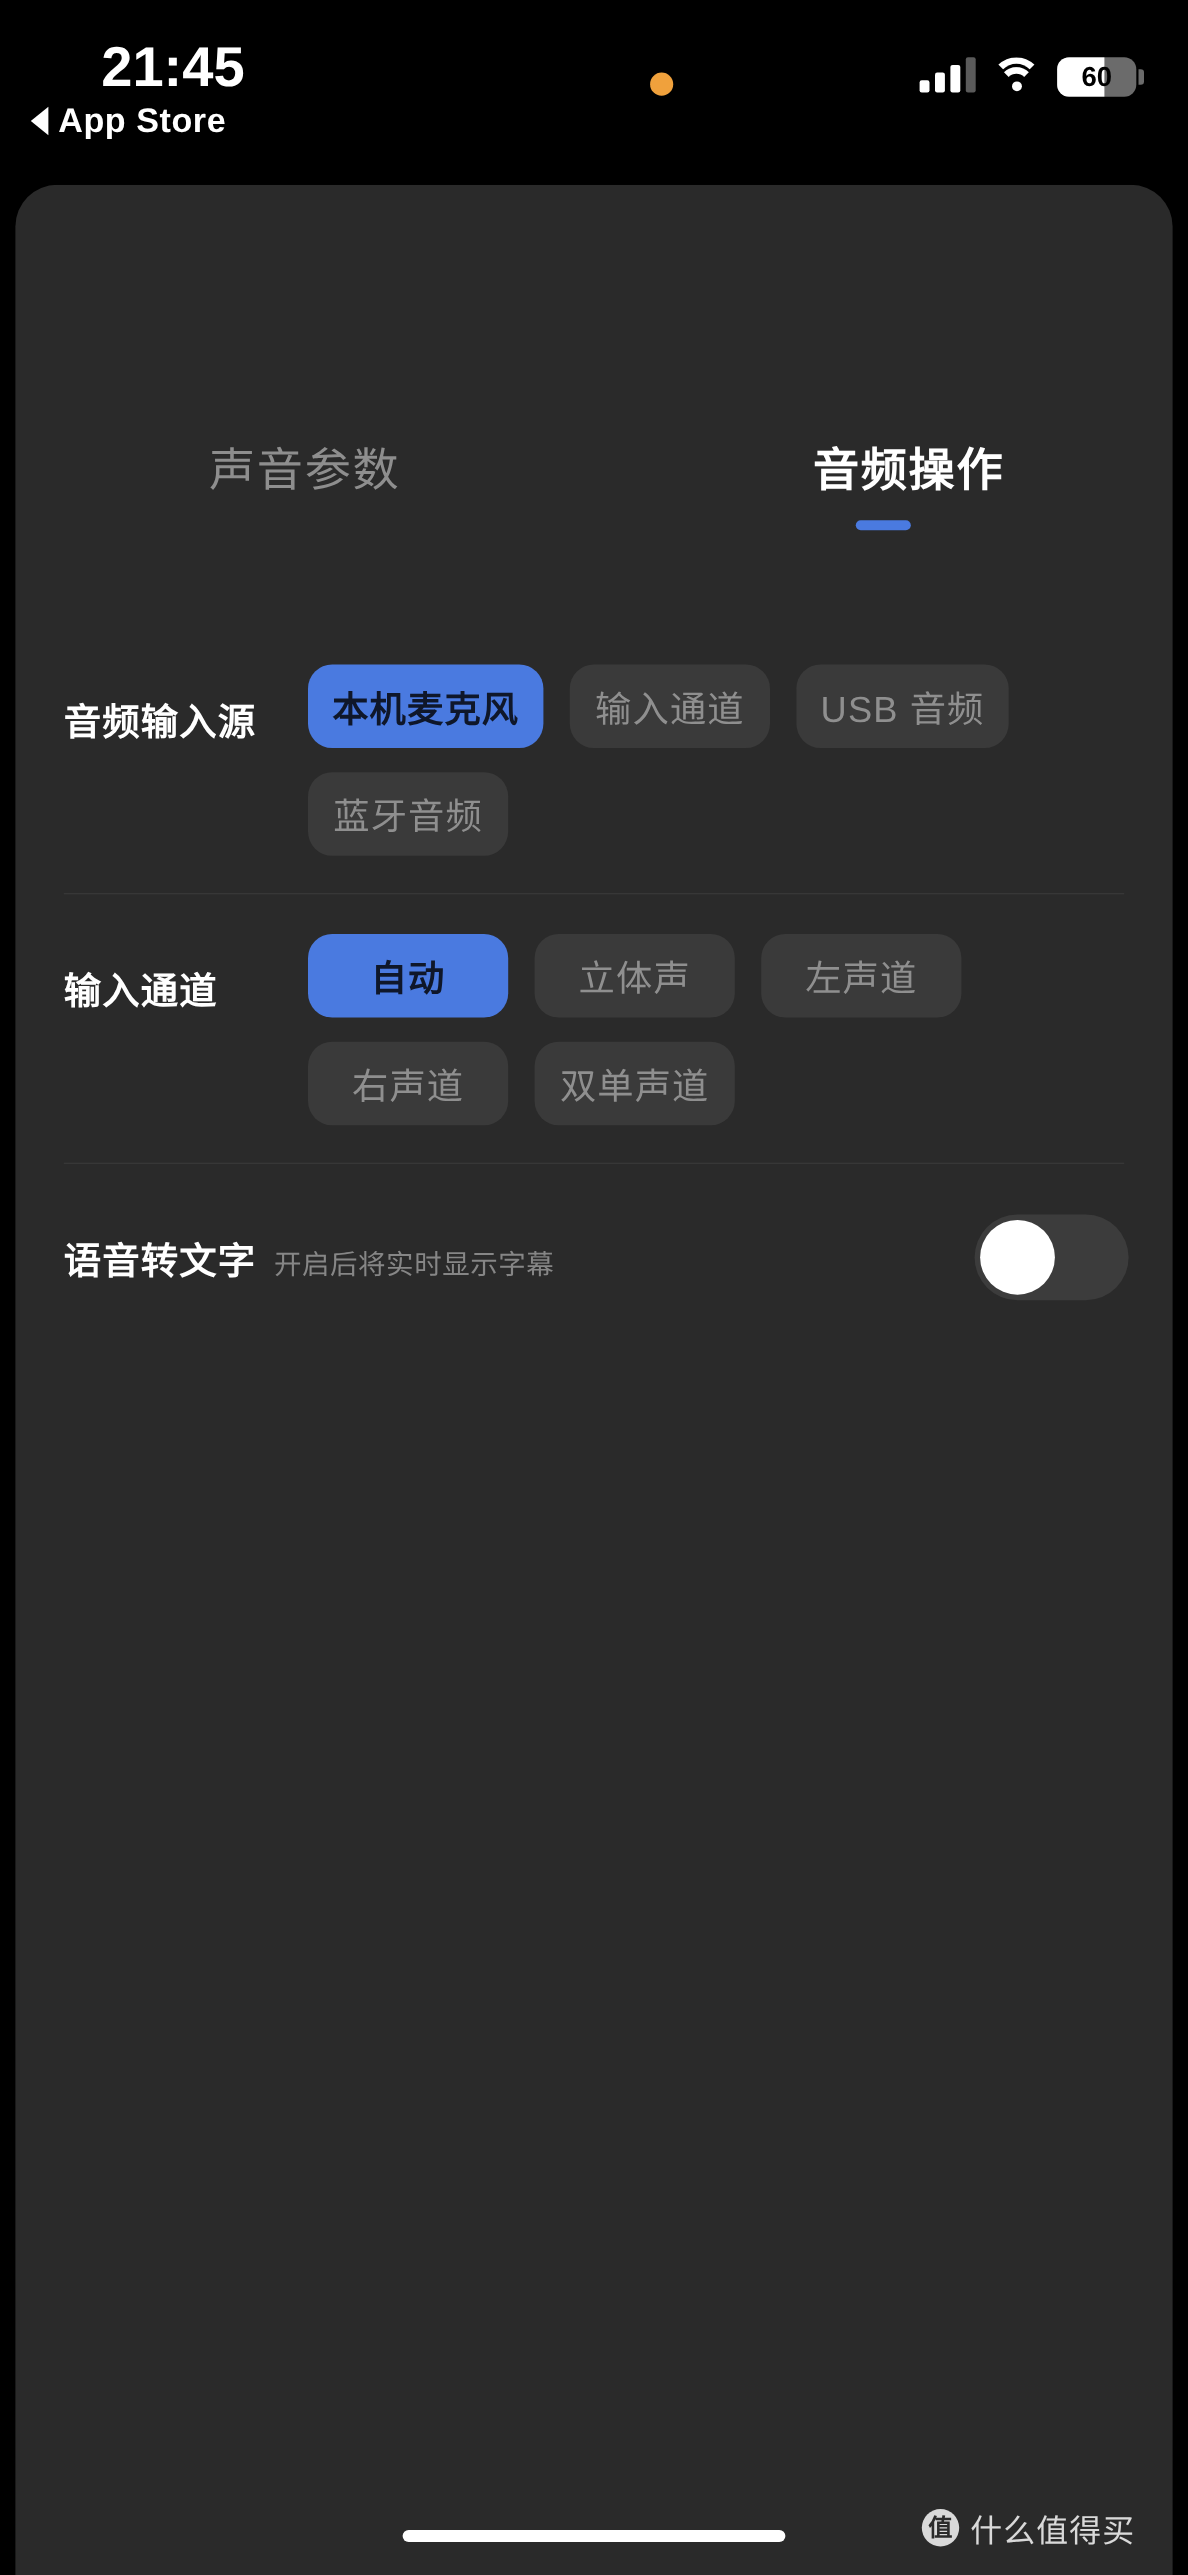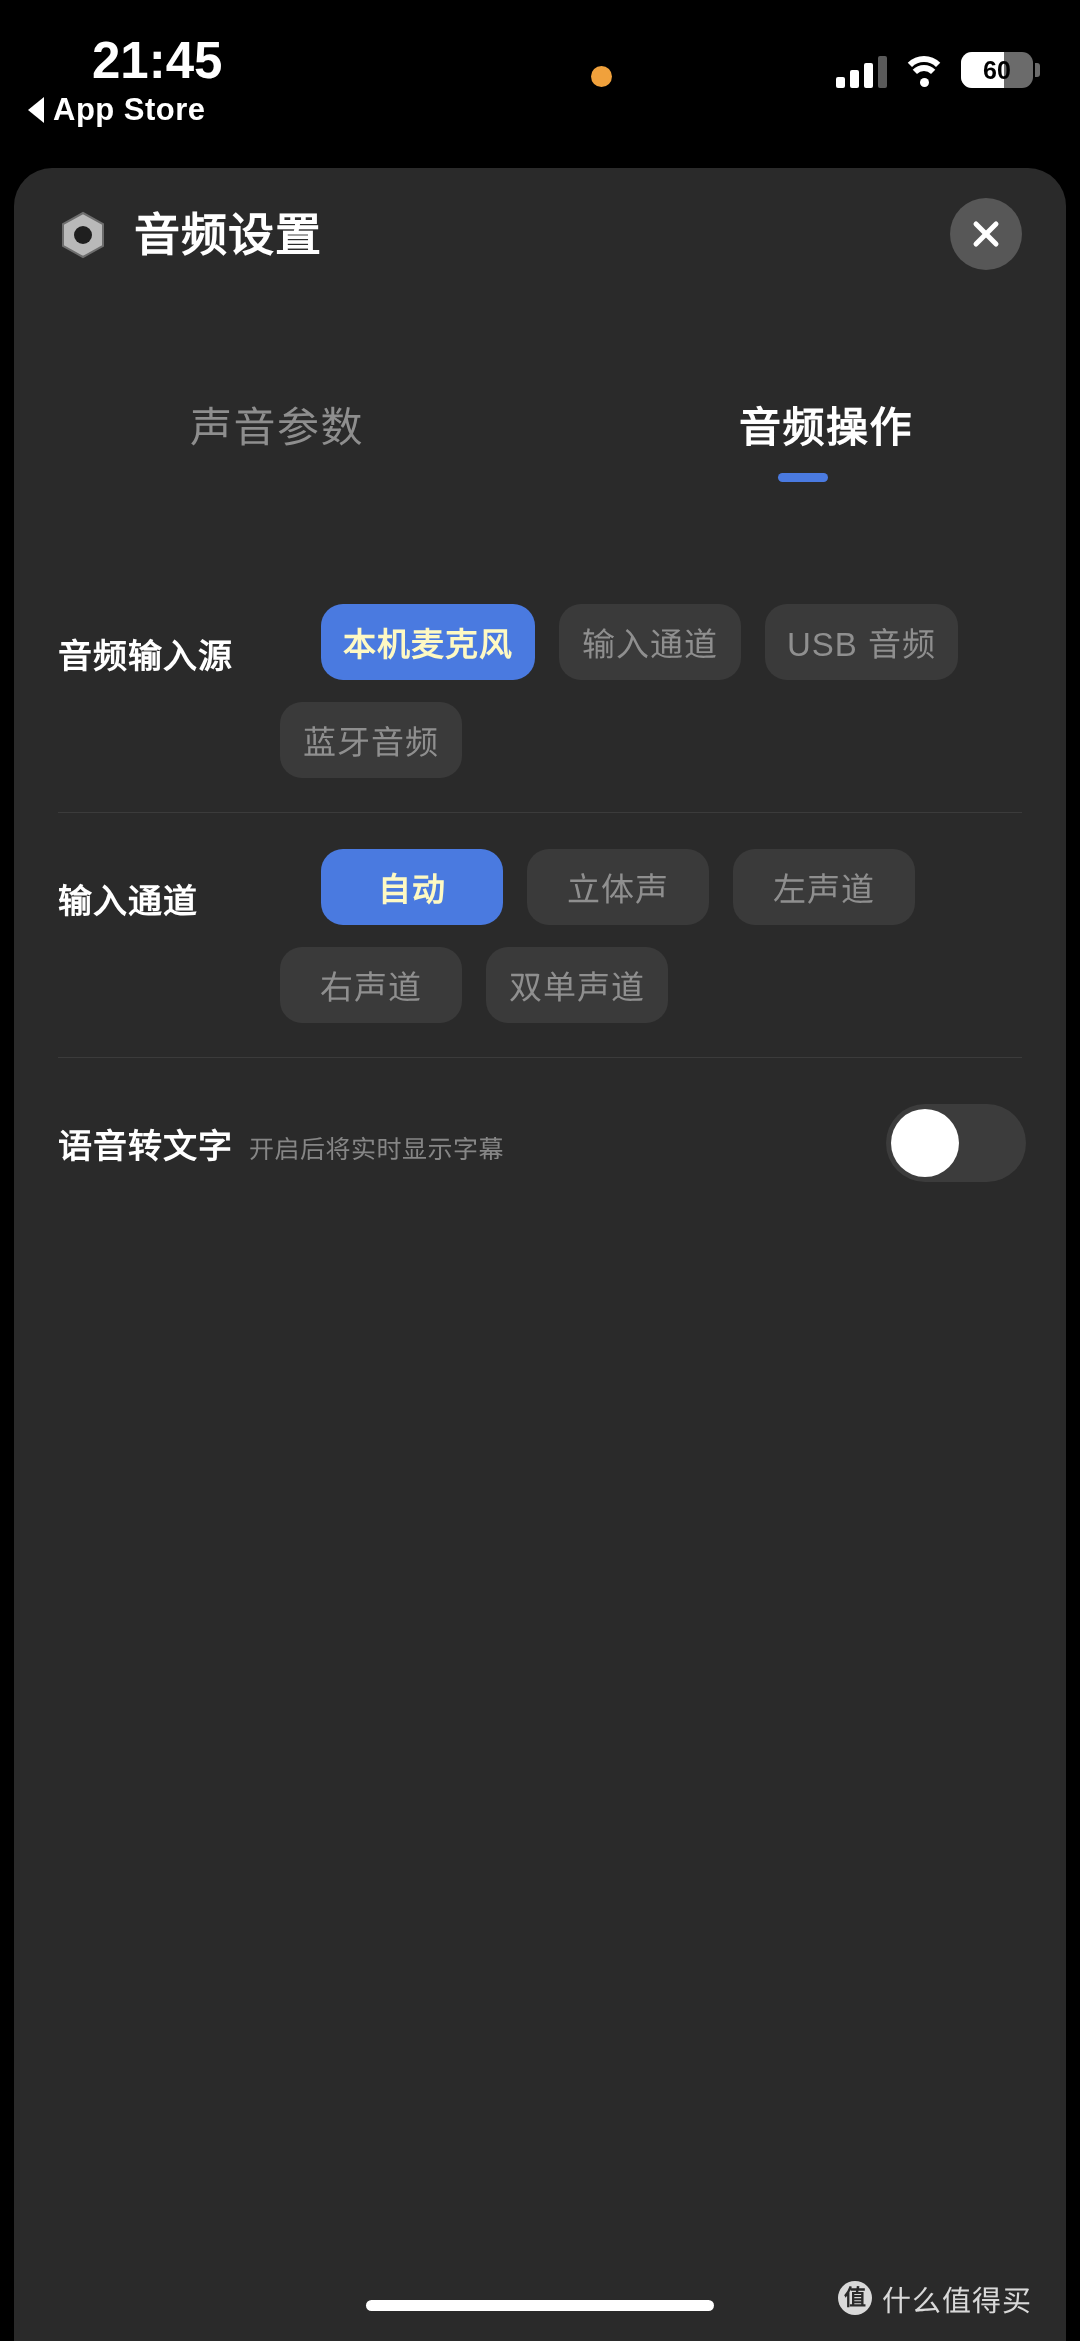--- a/index.html
+++ b/index.html
@@ -64,21 +64,21 @@
     width: 21px;
     height: 21px;
     border-radius: 50%;
     background: #f0a13c;
   }
   .sb-right {
     position: absolute;
     right: 40px;
     top: 52px;
     display: flex;
-    align-items: flex-end;
+    align-items: flex-start;
     gap: 16px;
   }
   .sig {
     display: flex;
     align-items: flex-end;
     gap: 5px;
     height: 32px;
   }
   .sig i { display: block; width: 9px; background: #ffffff; border-radius: 2px; }
   .sig i:nth-child(1) { height: 11px; }
@@ -265,23 +265,22 @@
     font-size: 33px;
     display: flex;
     align-items: center;
     justify-content: center;
     letter-spacing: 1px;
     cursor: pointer;
     white-space: nowrap;
   }
   .chip.selected {
     background: #4a7ae0;
-    color: #fef9c3;
-    font-weight: bold;
-    margin-left: 41px;
+    color: #0f172a;
+    font-weight: bold;
   }
   .divider {
     height: 1px;
     background: #3b3b3b;
     margin: 0 44px;
   }
 
   
   .toggle-row {
     position: relative;
@@ -386,39 +385,20 @@
         <div class="fill" style="width: 60%;"></div>
         <div class="pct">60</div>
       </div>
       <div class="battery-nub"></div>
     </div>
   </div>
 </div>
 
 <div class="sheet">
 
-  <div class="sheet-header">
-    <div class="hdr-left">
-      <span class="hex-icon">
-        <svg width="50" height="50" viewBox="0 0 50 50">
-          <polygon points="25,3 45,14 45,36 25,47 5,36 5,14" fill="#b9b9b9" stroke="#6d6d6d" stroke-width="2"></polygon>
-          <circle cx="25" cy="25" r="9" fill="#1f1f1f"></circle>
-        </svg>
-      </span>
-      <span class="hdr-title">音频设置</span>
-    </div>
-    <div class="close-btn">
-      <span>
-        <svg width="38" height="38" viewBox="0 0 38 38">
-          <line x1="9" y1="9" x2="29" y2="29" stroke="#ffffff" stroke-width="5" stroke-linecap="round"></line>
-          <line x1="29" y1="9" x2="9" y2="29" stroke="#ffffff" stroke-width="5" stroke-linecap="round"></line>
-        </svg>
-      </span>
-    </div>
-  </div>
 
   <div class="tabs">
     <div class="tab">
       <span class="tab-label">声音参数</span>
       
     </div>
     <div class="tab active">
       <span class="tab-label">音频操作</span>
       <span class="underline"></span>
     </div>

